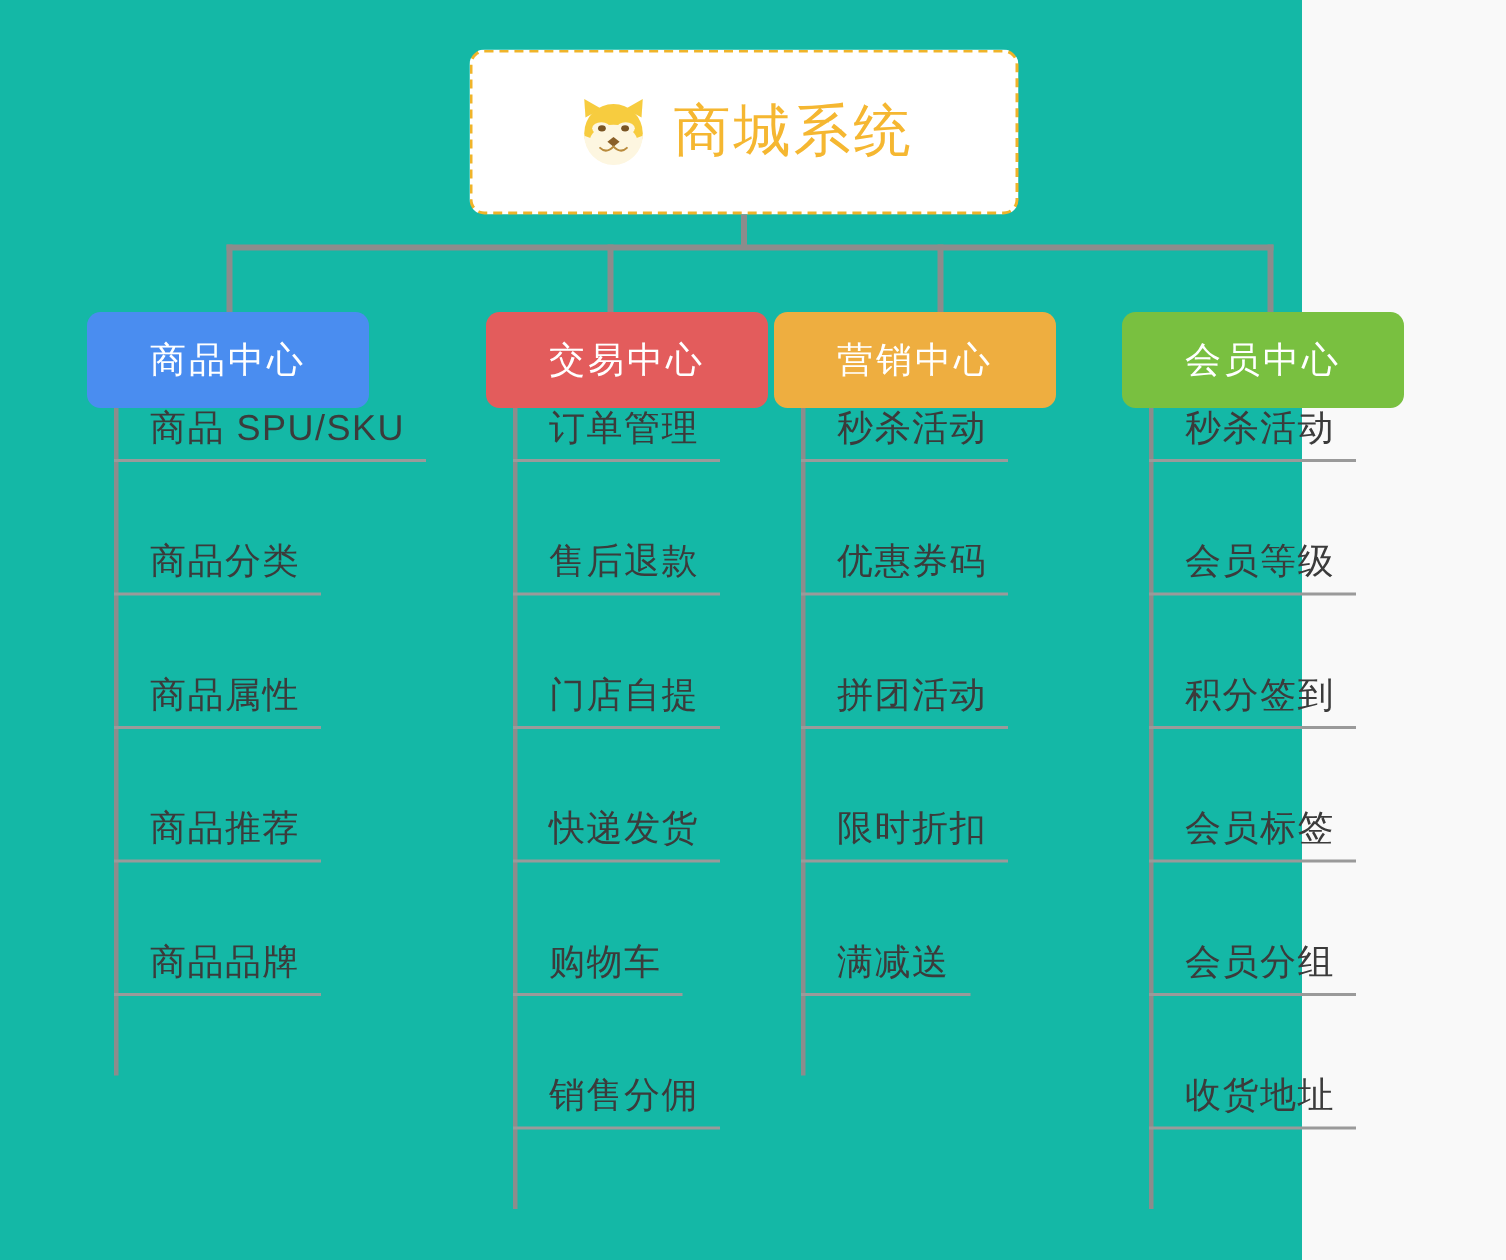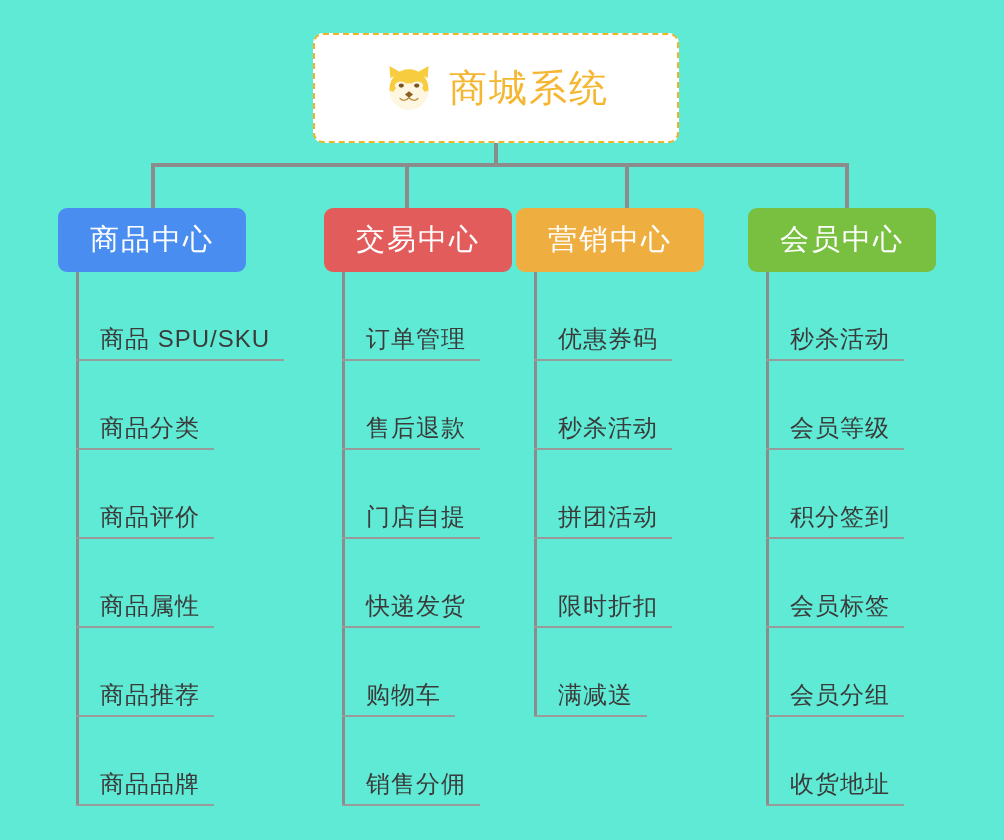--- a/index.html
+++ b/index.html
@@ -5,22 +5,22 @@
   * { box-sizing: border-box; }
   html, body {
     margin: 0; padding: 0;
     width: 1004px; height: 840px;
     background: #f9f9f9;
     font-family: "Liberation Sans", "DejaVu Sans", sans-serif;
     overflow: hidden;
   }
   #canvas {
     position: relative;
-    width: 1004px; height: 840px;
-    background: #5eead4;
+    width: 868px; height: 840px;
+    background: #14b8a6;
   }
 
   
   .root-node {
     position: absolute;
     left: 313px; top: 33px;
     width: 366px; height: 110px;
     background: #ffffff;
     border: 2px dashed #f0b429;
     border-radius: 10px;
@@ -52,42 +52,42 @@
     position: absolute;
     top: 208px;
   }
   .cat-box {
     height: 64px;
     border-radius: 9px;
     display: flex;
     align-items: center;
     justify-content: center;
     color: #ffffff;
-    font-size: 29px;
+    font-size: 24px;
     letter-spacing: 2px;
     white-space: nowrap;
   }
   .leaf-list {
     position: relative;
     margin-top: 0;
     padding-top: 0;
   }
   .spine {
     position: absolute;
     left: 18px;
     top: 0;
     bottom: 0;
     width: 3px;
     background: #8c8c8c;
   }
   .leaf {
     position: relative;
     height: 89px;
     display: flex;
-    align-items: flex-end;
+    align-items: flex-start;
   }
   .leaf-inner {
     position: relative;
     margin-left: 18px;
     padding: 0 14px 6px 24px;
     border-bottom: 2px solid #9a9a9a;
     display: inline-block;
   }
   .leaf-label {
     font-size: 24px;
@@ -141,23 +141,20 @@
     </div>
     <div class="leaf-list">
       <div class="spine" style="background: rgb(140, 140, 140);"></div>
       <div class="leaf">
           <div class="leaf-inner"><span class="leaf-label">商品 SPU/SKU</span></div>
         </div>
       <div class="leaf">
           <div class="leaf-inner"><span class="leaf-label">商品分类</span></div>
         </div>
       <div class="leaf">
-          <div class="leaf-inner"><span class="leaf-label">商品评价</span></div>
-        </div>
-      <div class="leaf">
           <div class="leaf-inner"><span class="leaf-label">商品属性</span></div>
         </div>
       <div class="leaf">
           <div class="leaf-inner"><span class="leaf-label">商品推荐</span></div>
         </div>
       <div class="leaf">
           <div class="leaf-inner"><span class="leaf-label">商品品牌</span></div>
         </div>
     </div>
   </div>
@@ -189,24 +186,24 @@
     </div>
   </div>
 
   <div class="column" style="left:516px; width:188px;">
     <div class="cat-box" style="background: rgb(238, 174, 64);">
       <span>营销中心</span>
     </div>
     <div class="leaf-list">
       <div class="spine" style="background: rgb(140, 140, 140);"></div>
       <div class="leaf">
+          <div class="leaf-inner"><span class="leaf-label">秒杀活动</span></div>
+        </div>
+      <div class="leaf">
           <div class="leaf-inner"><span class="leaf-label">优惠券码</span></div>
-        </div>
-      <div class="leaf">
-          <div class="leaf-inner"><span class="leaf-label">秒杀活动</span></div>
         </div>
       <div class="leaf">
           <div class="leaf-inner"><span class="leaf-label">拼团活动</span></div>
         </div>
       <div class="leaf">
           <div class="leaf-inner"><span class="leaf-label">限时折扣</span></div>
         </div>
       <div class="leaf">
           <div class="leaf-inner"><span class="leaf-label">满减送</span></div>
         </div>

